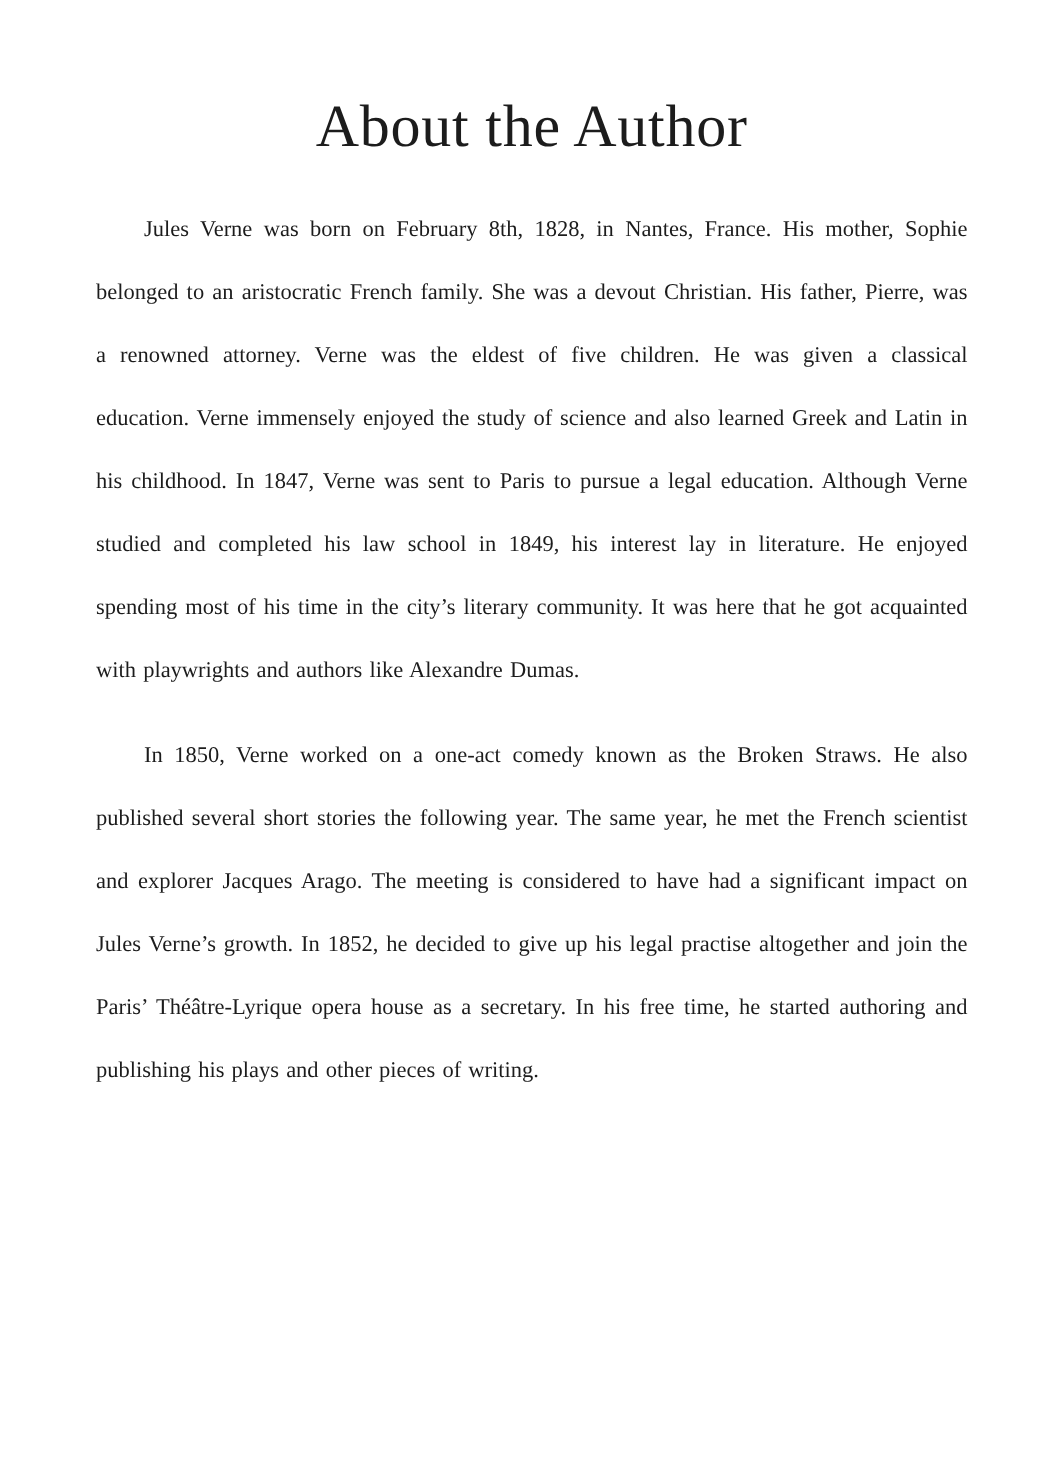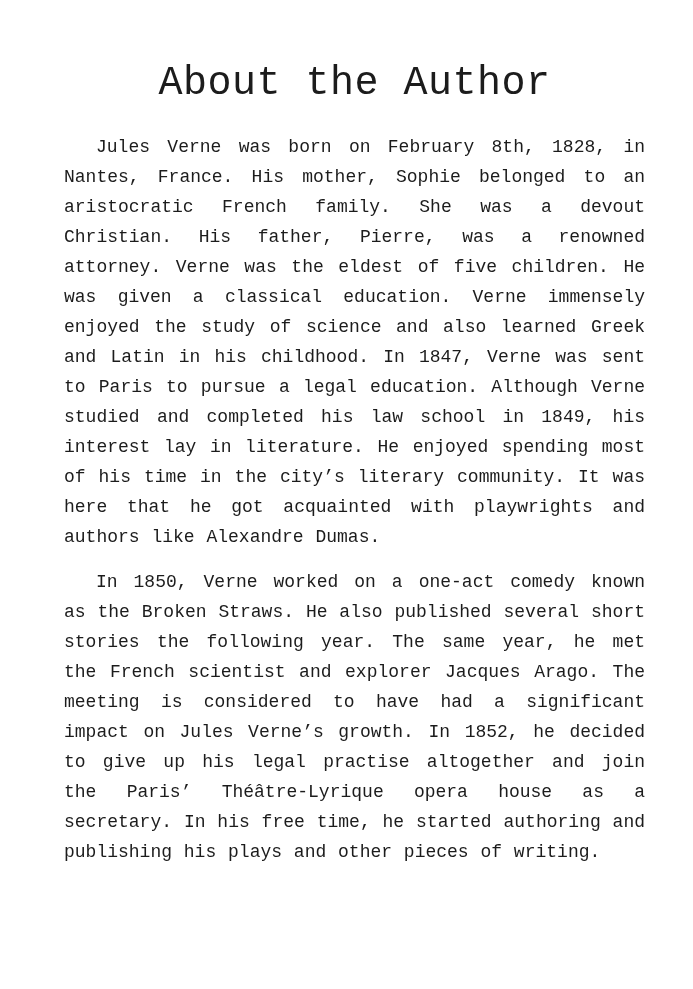--- a/index.html
+++ b/index.html
@@ -10,33 +10,33 @@
     width: 693px;
     height: 989px;
     overflow: hidden;
     background: #ffffff;
   }
   .page {
     box-sizing: border-box;
     width: 693px;
     height: 989px;
     padding: 60px 48px 0 64px;
-    font-family: Liberation Mono, monospace;
+    font-family: Liberation Serif, serif;
   }
   .page-title {
     font-size: 40px;
     font-weight: normal;
     text-align: center;
     margin: 0 0 24px 0;
     line-height: 1.2;
     letter-spacing: 0.5px;
   }
   .body-para {
-    font-size: 18px;
-    line-height: 30px;
+    font-size: 15px;
+    line-height: 42px;
     text-align: justify;
     text-indent: 32px;
     margin: 0 0 15px 0;
     word-spacing: 1px;
   }
 </style>
 </head>
 <body>
 
 <div class="page" style="background: rgb(255, 255, 255); color: rgb(28, 28, 28);">

